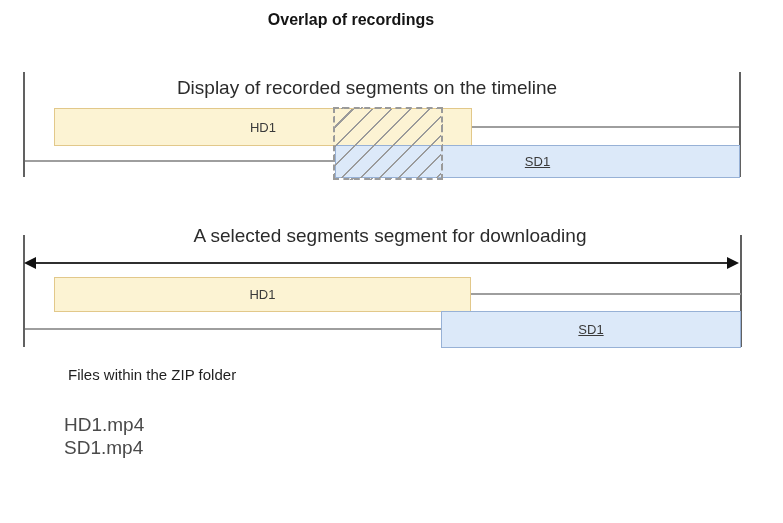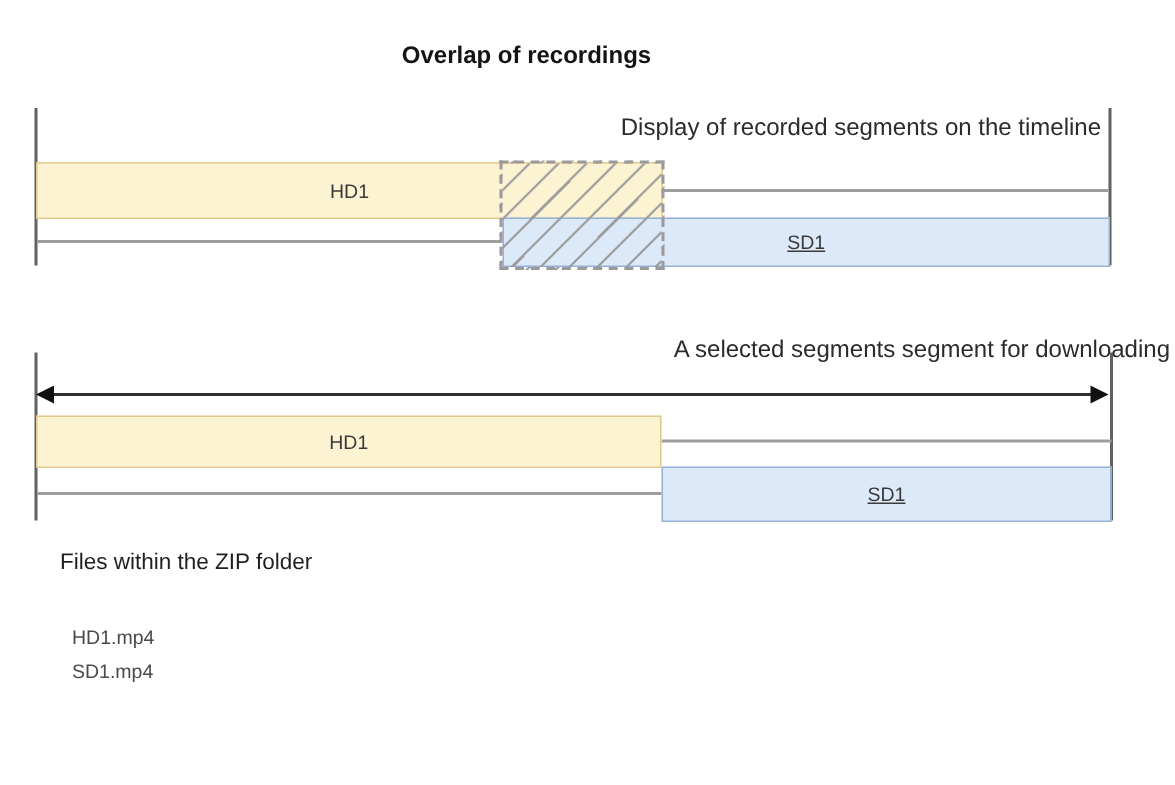--- a/index.html
+++ b/index.html
@@ -11,40 +11,40 @@
     --title-color:#141414; --heading-color:#2b2b2b;
     --label-color:#3a3a3a; --file-color:#4a4a4a;
   }
   .canvas {
     position:relative; width:783px; height:523px; background:#ffffff;
     font-family:"Liberation Sans", sans-serif; overflow:hidden;
   }
   .abs { position:absolute; }
 
   .title {
-    top:29px; left:0; width:702px; text-align:center;
+    top:11px; left:0; width:702px; text-align:center;
     font-size:16px; font-weight:700; color:var(--title-color);
   }
   .tl-heading {
-    font-size:16px; color:var(--heading-color); text-align:right;
+    font-size:19px; color:var(--heading-color); text-align:center;
   }
   .h1pos { top:77px; left:0; width:734px; }
   .h2pos { top:225px; left:0; width:780px; }
 
   .vline { width:2px; background:var(--boundary-line); }
   .vl1 { top:72px; height:105px; }
   .vl2 { top:235px; height:112px; }
 
   .trackline { height:2px; background:var(--track-line); }
 
   .bar {
     box-sizing:border-box; display:flex; align-items:center; justify-content:center;
     font-size:13px; color:var(--label-color);
   }
-  .hd { background:var(--hd-fill); border:1px solid var(--hd-border); }
+  .hd { background:var(--hd-fill); border:1px solid var(--hd-border);margin-left:30px; }
   .sd { background:var(--sd-fill); border:1px solid var(--sd-border);text-decoration:underline; }
 
   .t1-hd { left:24px; top:108px; width:418px; height:38px; }
   .t1-sd { left:335px; top:145px; width:405px; height:33px; }
   .t1-topline { left:442px; top:126px; width:297px; }
   .t1-botline { left:25px; top:160px; width:310px; }
 
   .hatch {
     left:333px; top:107px; width:110px; height:73px; box-sizing:border-box;
     border:2px dashed var(--hatch-line);
@@ -56,22 +56,22 @@
   .arrow-line { left:26px; top:262px; width:711px; height:2px; background:var(--arrow-color); }
   .arrowhead { width:0; height:0; top:257px; }
   .ah-left  { left:24px;  border-top:6px solid transparent; border-bottom:6px solid transparent; border-right:12px solid #111; }
   .ah-right { left:727px; border-top:6px solid transparent; border-bottom:6px solid transparent; border-left:12px solid #111; }
 
   .t2-hd { left:24px; top:277px; width:417px; height:35px; }
   .t2-sd { left:441px; top:311px; width:300px; height:37px; }
   .t2-topline { left:441px; top:293px; width:300px; }
   .t2-botline { left:25px; top:328px; width:416px; }
 
-  .zip-heading { left:40px; top:366px; font-size:15px; color:#1f1f1f; }
-  .zip-files { left:48px; top:413px; font-size:13px; color:var(--file-color); }
+  .zip-heading { left:68px; top:366px; font-size:15px; color:#1f1f1f; }
+  .zip-files { left:64px; top:413px; font-size:19px; color:var(--file-color); }
   .zip-files .file { line-height:23px; }
 </style>
 </head>
 <body>
 
 <div class="canvas">
 
   <div class="abs title">Overlap of recordings</div>
 
   <div>

